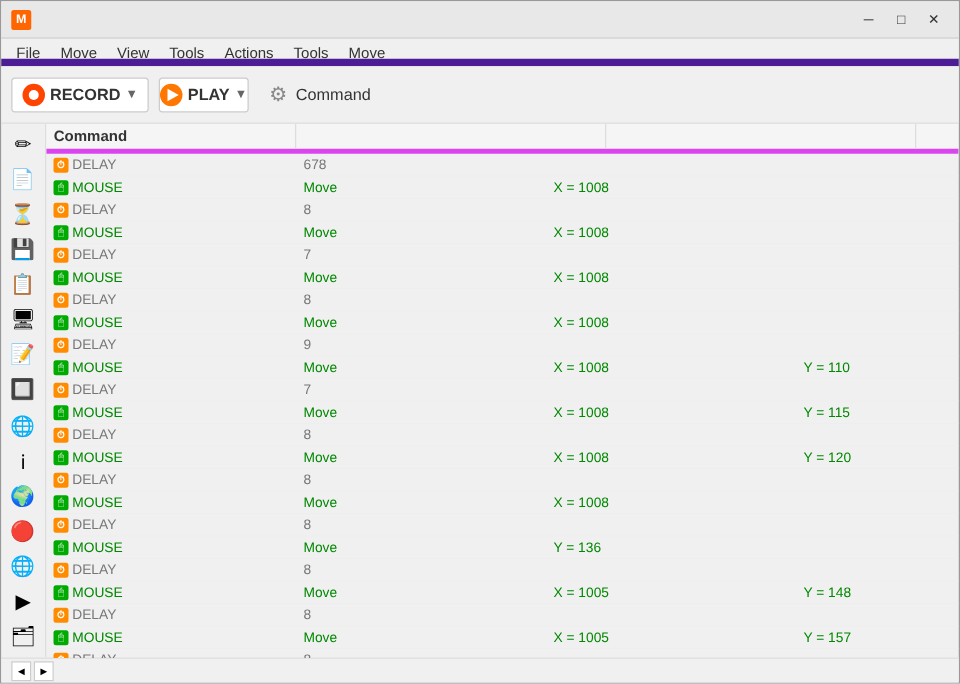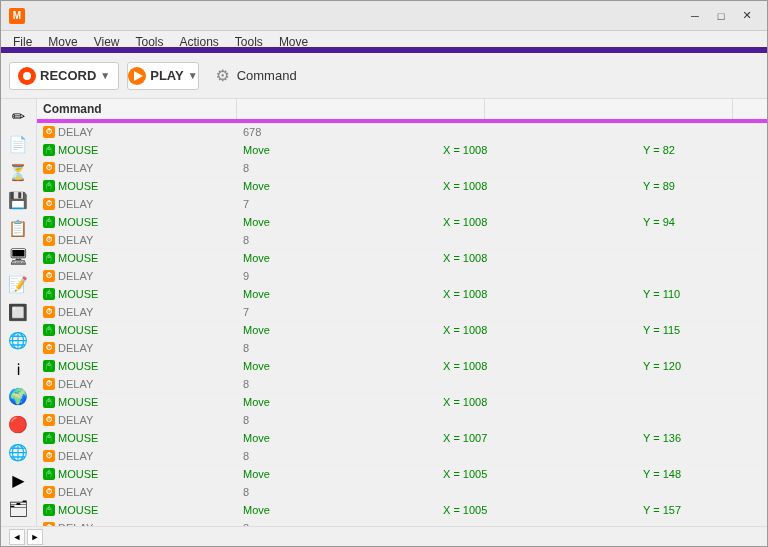--- a/index.html
+++ b/index.html
@@ -380,57 +380,54 @@
     <div class="td td-green"></div>
     <div class="td td-green"></div>
   </div>
           <div class="table-row">
     <div class="td td-green">
       <span class="mouse-icon">🖱</span>
       <span>MOUSE</span>
     </div>
     <div class="td td-green">Move</div>
     <div class="td td-green">X = 1008</div>
-    <div class="td td-green">Y = 82</div>
-  </div>
-          <div class="table-row">
-    <div class="td td-gray">
-      <span class="delay-icon">⏱</span>
-      <span>DELAY</span>
-    </div>
-    <div class="td td-gray">8</div>
-    <div class="td td-green"></div>
-    <div class="td td-green"></div>
-  </div>
-          <div class="table-row">
-    <div class="td td-green">
-      <span class="mouse-icon">🖱</span>
-      <span>MOUSE</span>
-    </div>
-    <div class="td td-green">Move</div>
-    <div class="td td-green">X = 1008</div>
-    <div class="td td-green">Y = 89</div>
+  </div>
+          <div class="table-row">
+    <div class="td td-gray">
+      <span class="delay-icon">⏱</span>
+      <span>DELAY</span>
+    </div>
+    <div class="td td-gray">8</div>
+    <div class="td td-green"></div>
+    <div class="td td-green"></div>
+  </div>
+          <div class="table-row">
+    <div class="td td-green">
+      <span class="mouse-icon">🖱</span>
+      <span>MOUSE</span>
+    </div>
+    <div class="td td-green">Move</div>
+    <div class="td td-green">X = 1008</div>
   </div>
           <div class="table-row">
     <div class="td td-gray">
       <span class="delay-icon">⏱</span>
       <span>DELAY</span>
     </div>
     <div class="td td-gray">7</div>
     <div class="td td-green"></div>
     <div class="td td-green"></div>
   </div>
           <div class="table-row">
     <div class="td td-green">
       <span class="mouse-icon">🖱</span>
       <span>MOUSE</span>
     </div>
     <div class="td td-green">Move</div>
     <div class="td td-green">X = 1008</div>
-    <div class="td td-green">Y = 94</div>
   </div>
           <div class="table-row">
     <div class="td td-gray">
       <span class="delay-icon">⏱</span>
       <span>DELAY</span>
     </div>
     <div class="td td-gray">8</div>
     <div class="td td-green"></div>
     <div class="td td-green"></div>
   </div>
@@ -521,21 +518,20 @@
     <div class="td td-gray">8</div>
     <div class="td td-green"></div>
     <div class="td td-green"></div>
   </div>
           <div class="table-row">
     <div class="td td-green">
       <span class="mouse-icon">🖱</span>
       <span>MOUSE</span>
     </div>
     <div class="td td-green">Move</div>
-    <div class="td td-green">X = 1007</div>
     <div class="td td-green">Y = 136</div>
   </div>
           <div class="table-row">
     <div class="td td-gray">
       <span class="delay-icon">⏱</span>
       <span>DELAY</span>
     </div>
     <div class="td td-gray">8</div>
     <div class="td td-green"></div>
     <div class="td td-green"></div>

